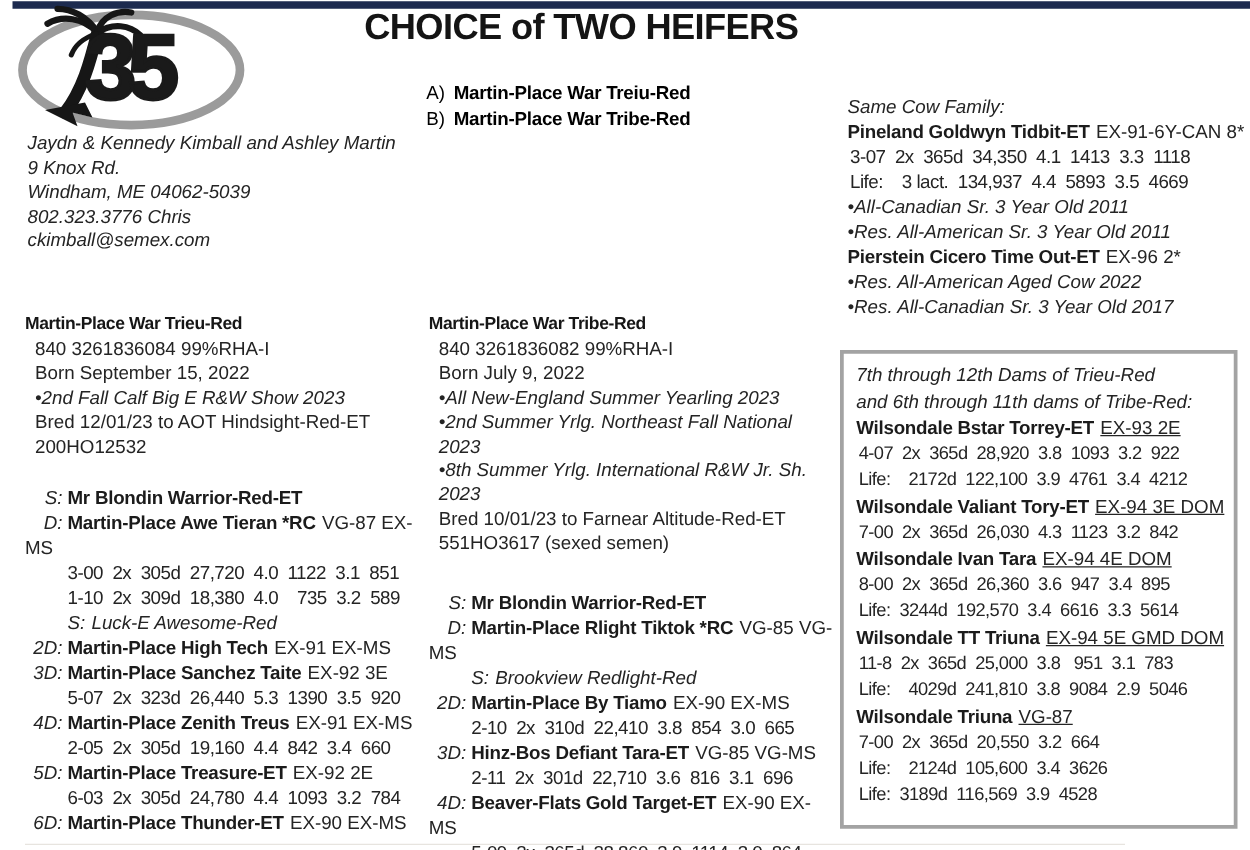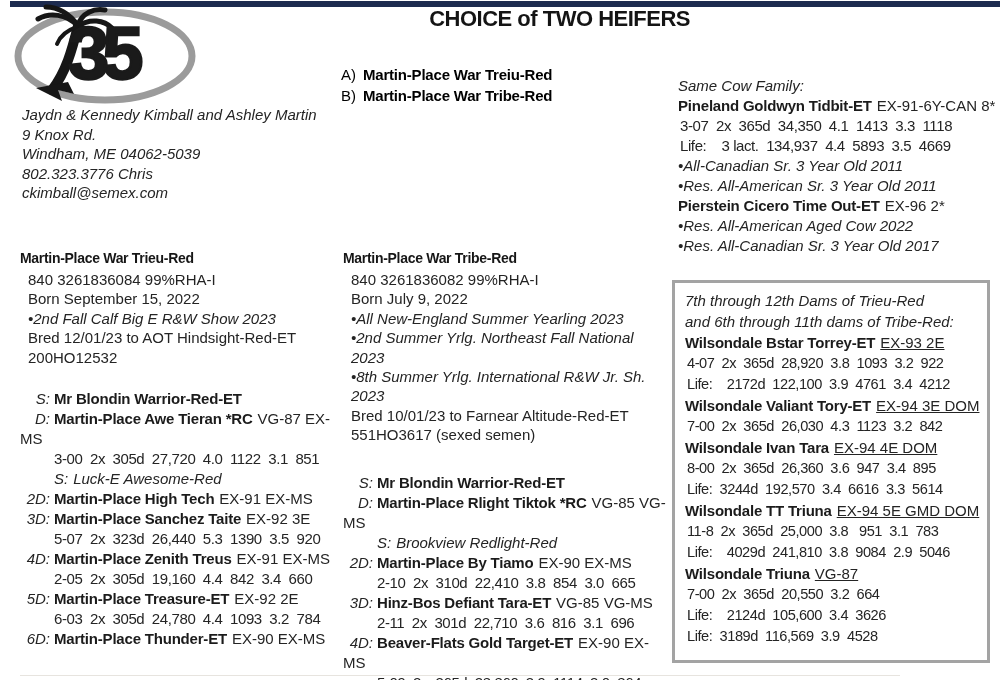--- a/index.html
+++ b/index.html
@@ -8,22 +8,22 @@
   .page{position:absolute;inset:0;background:#fff;}
 
   .topbar{position:absolute;left:10px;top:1px;width:990px;height:6px;background:#1d2b4f;}
 
   
   .logo{position:absolute;left:10px;top:4px;width:190px;height:100px;}
   .logo svg{position:absolute;left:0;top:0;}
   .lotnum{position:absolute;left:58px;top:2px;font-size:74px;font-weight:bold;
           letter-spacing:-7px;color:#1a1a1a;-webkit-text-stroke:2.5px #1a1a1a;line-height:96px;}
 
-  .title{position:absolute;left:240px;top:6px;width:450px;margin:0;text-align:right;
-         font-size:22px;font-weight:bold;letter-spacing:-0.5px;color:#141414;}
+  .title{position:absolute;left:240px;top:6px;width:450px;margin:0;text-align:center;
+         font-size:29px;font-weight:bold;letter-spacing:-0.5px;color:#141414;}
 
   .choices{position:absolute;left:341px;top:65px;font-size:15px;line-height:20.5px;color:#000000;}
   .choices .pfx{display:inline-block;width:22px;}
   .choices .cname{font-weight:bold;letter-spacing:-0.2px;}
 
   .consignor{position:absolute;left:22px;top:105px;font-style:italic;font-size:15px;
              line-height:19.6px;color:#242424;}
 
   
   .family{position:absolute;left:678px;top:76px;width:320px;font-size:15px;line-height:20px;color:#242424;}
@@ -115,20 +115,21 @@
     <h2 class="aname">Martin-Place War Trieu-Red</h2>
     <div class="det">840 3261836084  99%RHA-I</div>
     <div class="det">Born September 15, 2022</div>
     <div class="det it">•2nd Fall Calf Big E R&amp;W Show 2023</div>
     <div class="det">Bred 12/01/23 to AOT Hindsight-Red-ET</div>
     <div class="det">200HO12532</div>
     <div class="spacer-a"></div>
     <div class="pedrow"><span class="plbl">S:</span><span class="pname">Mr Blondin Warrior-Red-ET</span><span class="pscore"></span></div>
     <div class="pedrow"><span class="plbl">D:</span><span class="pname">Martin-Place Awe Tieran *RC</span><span class="pscore">VG-87 EX-MS</span></div>
     <div class="rec">3-00  2x  305d  27,720  4.0  1122  3.1  851</div>
+    <div class="rec">1-10  2x  309d  18,380  4.0    735  3.2  589</div>
     <div class="inner"><span class="ilbl">S:</span><span>Luck-E Awesome-Red</span></div>
     <div class="pedrow"><span class="plbl">2D:</span><span class="pname">Martin-Place High Tech</span><span class="pscore">EX-91 EX-MS</span></div>
     <div class="pedrow"><span class="plbl">3D:</span><span class="pname">Martin-Place Sanchez Taite</span><span class="pscore">EX-92 3E</span></div>
     <div class="rec">5-07  2x  323d  26,440  5.3  1390  3.5  920</div>
     <div class="pedrow"><span class="plbl">4D:</span><span class="pname">Martin-Place Zenith Treus</span><span class="pscore">EX-91 EX-MS</span></div>
     <div class="rec">2-05  2x  305d  19,160  4.4  842  3.4  660</div>
     <div class="pedrow"><span class="plbl">5D:</span><span class="pname">Martin-Place Treasure-ET</span><span class="pscore">EX-92 2E</span></div>
     <div class="rec">6-03  2x  305d  24,780  4.4  1093  3.2  784</div>
     <div class="pedrow"><span class="plbl">6D:</span><span class="pname">Martin-Place Thunder-ET</span><span class="pscore">EX-90 EX-MS</span></div>
   </div>

